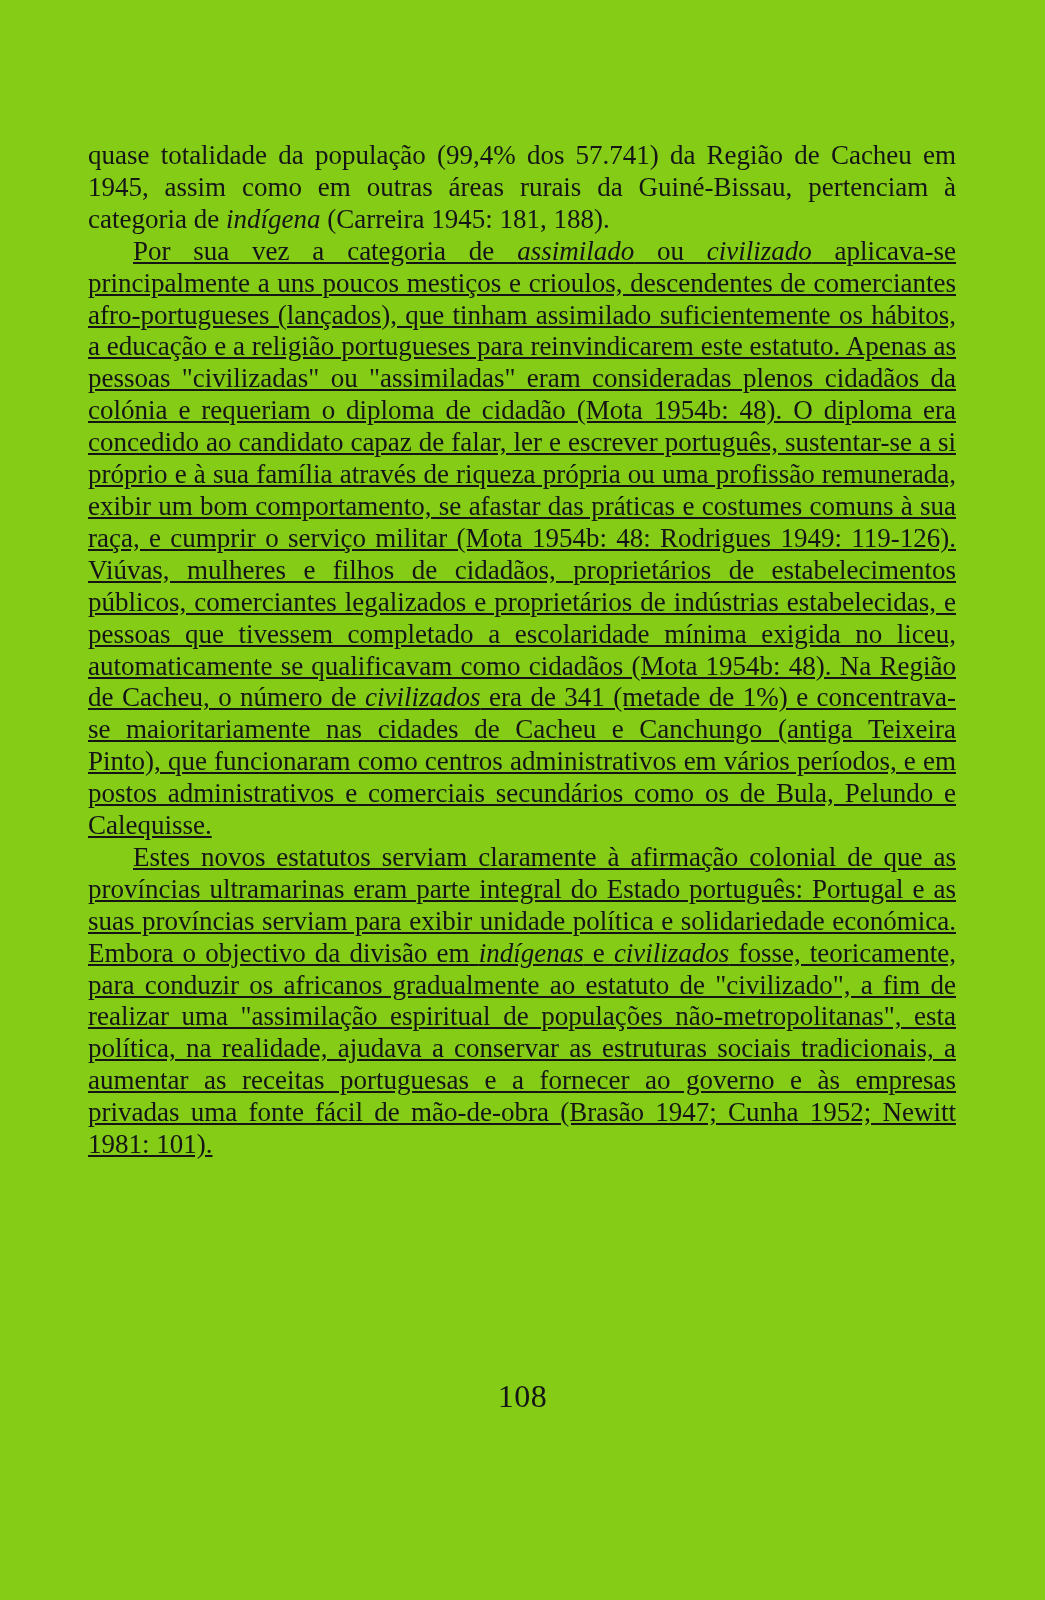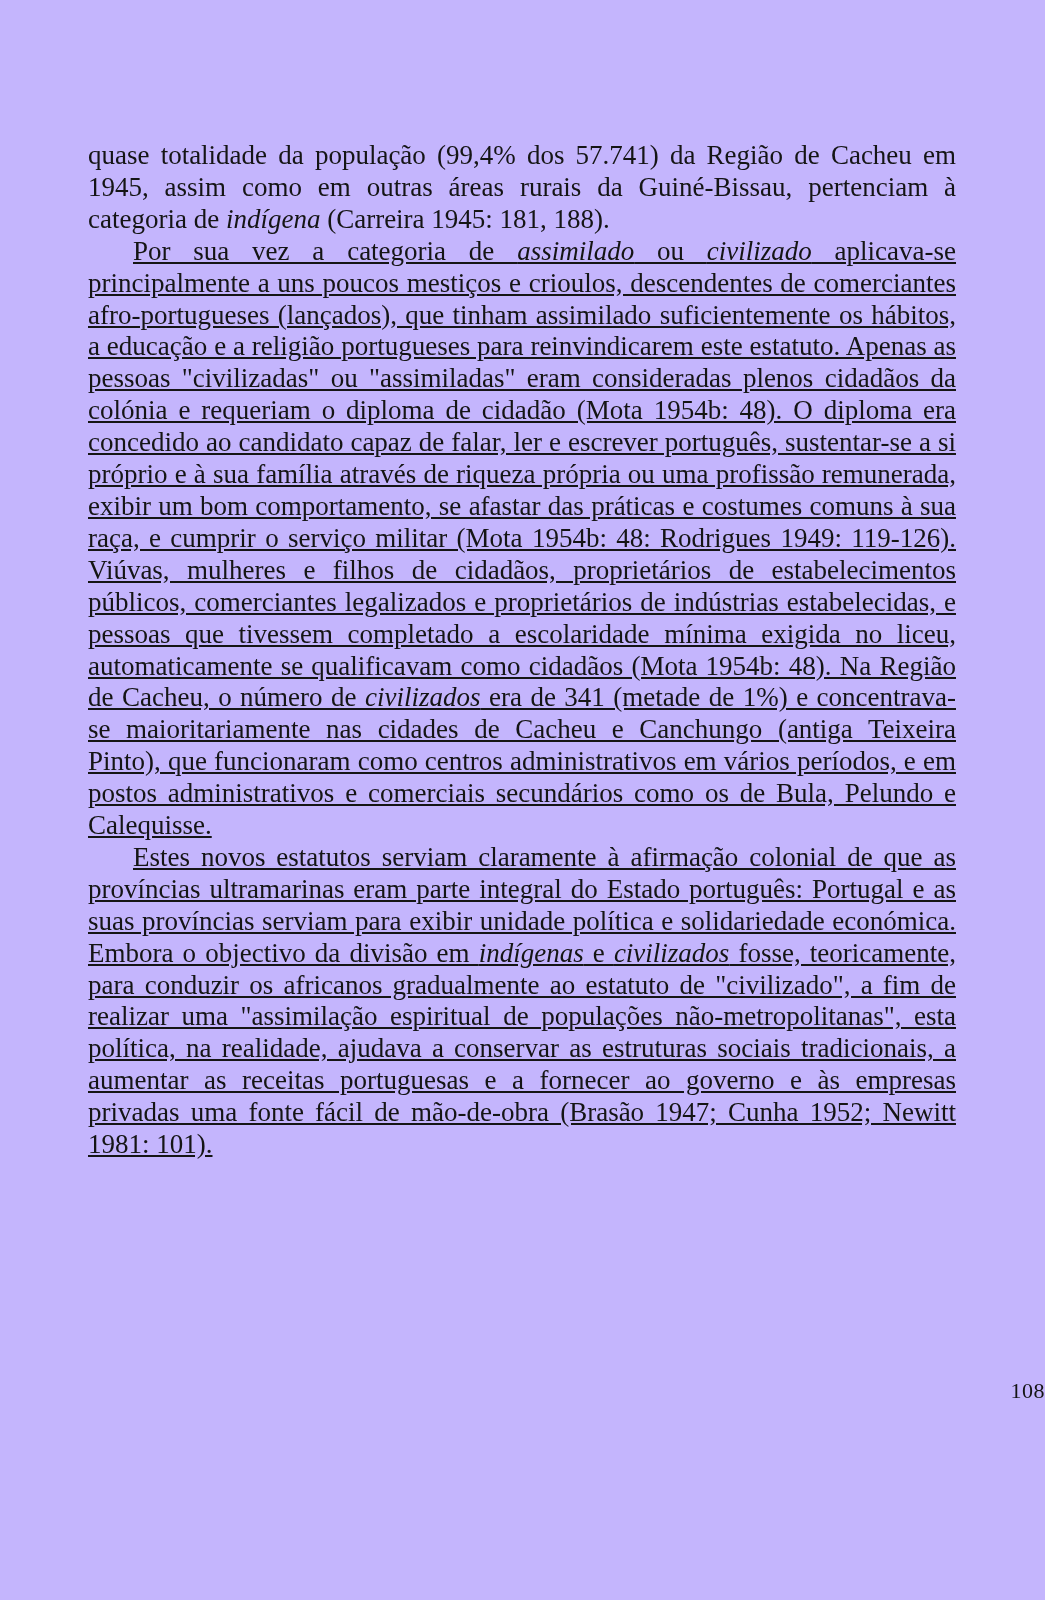--- a/index.html
+++ b/index.html
@@ -36,28 +36,28 @@
     text-decoration: underline;
   }
   p.para em {
     font-style: italic;
   }
   .page-number {
     position: absolute;
     top: 1378px;
     left: 0;
     width: 100%;
-    text-align: right;
-    font-size: 22px;
+    text-align: center;
+    font-size: 32px;
     letter-spacing: 0.5px;
   }
 </style>
 </head>
 <body>
 
-<div class="page" style="background: #c4b5fd; color: rgb(21, 21, 21);">
+<div class="page" style="background: #84cc16; color: rgb(21, 21, 21);">
   <div class="text-block">
       <p class="para"><span>quase totalidade da população (99,4% dos 57.741) da Região de Cacheu em 1945, assim como em outras áreas rurais da Guiné-Bissau, pertenciam à categoria de </span><em>indígena</em><span> (Carreira 1945: 181, 188).</span></p>
       <p class="para indent"><span>Por sua vez a categoria de </span><em>assimilado</em><span> ou </span><em>civilizado</em><span> aplicava-se principalmente a uns poucos mestiços e crioulos, descendentes de comerciantes afro-portugueses (lançados), que tinham assimilado suficientemente os hábitos, a educação e a religião portugueses para reinvindicarem este estatuto. Apenas as pessoas "civilizadas" ou "assimiladas" eram consideradas plenos cidadãos da colónia e requeriam o diploma de cidadão (Mota 1954b: 48). O diploma era concedido ao candidato capaz de falar, ler e escrever português, sustentar-se a si próprio e à sua família através de riqueza própria ou uma profissão remunerada, exibir um bom comportamento, se afastar das práticas e costumes comuns à sua raça, e cumprir o serviço militar (Mota 1954b: 48: Rodrigues 1949: 119-126). Viúvas, mulheres e filhos de cidadãos, proprietários de estabelecimentos públicos, comerciantes legalizados e proprietários de indústrias estabelecidas, e pessoas que tivessem completado a escolaridade mínima exigida no liceu, automaticamente se qualificavam como cidadãos (Mota 1954b: 48). Na Região de Cacheu, o número de </span><em>civilizados</em><span> era de 341 (metade de 1%) e concentrava-se maioritariamente nas cidades de Cacheu e Canchungo (antiga Teixeira Pinto), que funcionaram como centros administrativos em vários períodos, e em postos administrativos e comerciais secundários como os de Bula, Pelundo e Calequisse.</span></p>
       <p class="para indent"><span>Estes novos estatutos serviam claramente à afirmação colonial de que as províncias ultramarinas eram parte integral do Estado português: Portugal e as suas províncias serviam para exibir unidade política e solidariedade económica. Embora o objectivo da divisão em </span><em>indígenas</em><span> e </span><em>civilizados</em><span> fosse, teoricamente, para conduzir os africanos gradualmente ao estatuto de "civilizado", a fim de realizar uma "assimilação espiritual de populações não-metropolitanas", esta política, na realidade, ajudava a conservar as estruturas sociais tradicionais, a aumentar as receitas portuguesas e a fornecer ao governo e às empresas privadas uma fonte fácil de mão-de-obra (Brasão 1947; Cunha 1952; Newitt 1981: 101).</span></p>
     </div>
   <div class="page-number">108</div>
 </div>
 
 </body></html>

